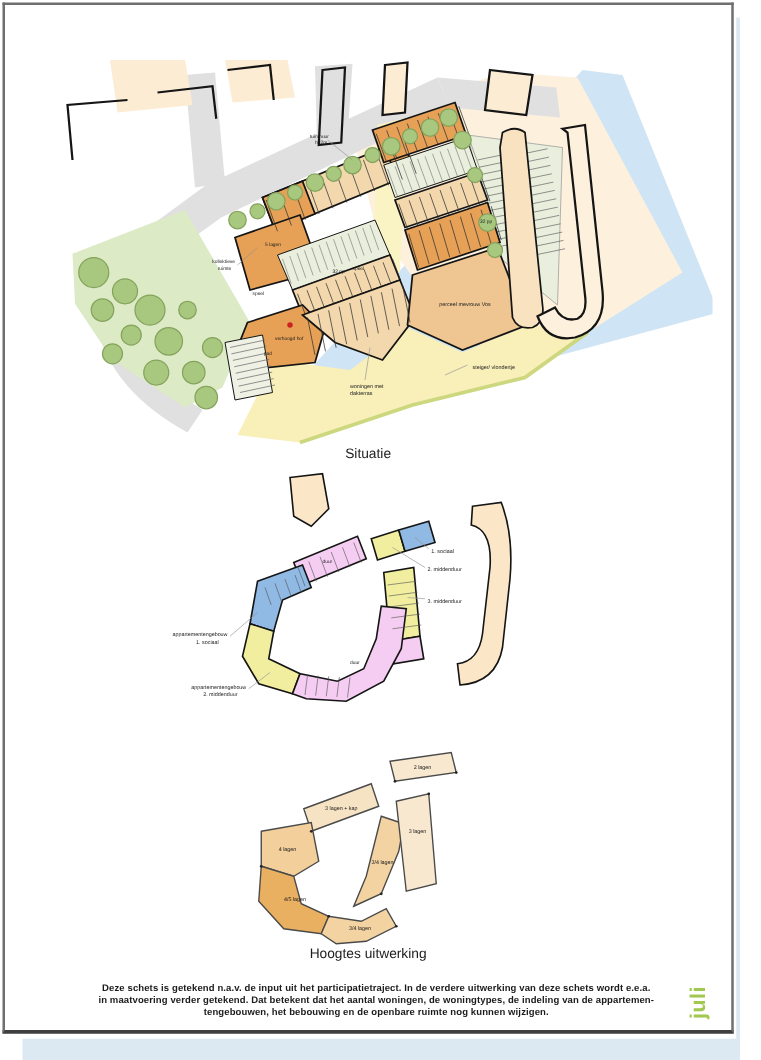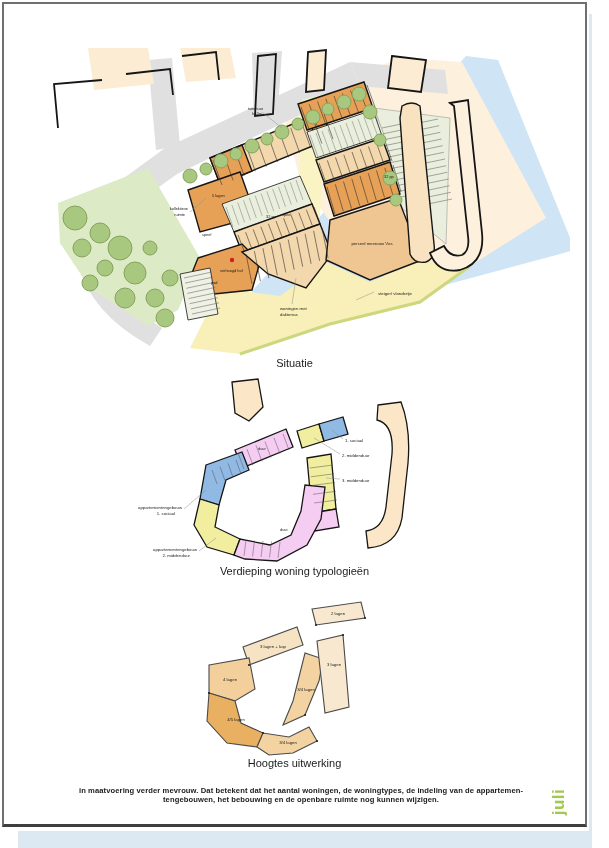--- a/index.html
+++ b/index.html
@@ -340,21 +340,20 @@
       <text class="lbl2" x="250" y="153">duur</text>
       <text class="lbl" x="315" y="64">1. sociaal</text>
       <text class="lbl" x="312" y="79">2. middenduur</text>
       <text class="lbl" x="312" y="104">3. middenduur</text>
       <text class="lbl" x="152" y="131" text-anchor="end">appartementengebouw</text>
       <text class="lbl" x="145" y="137" text-anchor="end">1. sociaal</text>
       <text class="lbl" x="167" y="173" text-anchor="end">appartementengebouw</text>
       <text class="lbl" x="160" y="179" text-anchor="end">2. middenduur</text>
     </g>
   </svg>
-  <div class="caption" style="top:565px">Verdieping woning typologieën</div>
 
   <svg class="figure" style="left:30px;top:600px" width="540" height="156" viewBox="0 0 540 156">
     <g stroke="#4a4a4a" stroke-width="1.1">
       <polygon fill="#f7e8cf" points="282,9 331,2 335,18 286,25"></polygon>
       <polygon fill="#f6e3c4" points="213,47 267,27 273,45 219,65"></polygon>
       <polygon fill="#f2cf9b" points="179,65 219,58 225,89 205,101 179,93"></polygon>
       <polygon fill="#eab061" points="179,93 205,101 211,123 233,133 227,147 197,143 177,121"></polygon>
       <polygon fill="#f3d3a2" points="227,147 233,133 259,137 279,127 287,141 263,153 239,155"></polygon>
       <polygon fill="#f3d3a2" points="253,125 275,115 289,81 293,59 275,53 269,77 263,101"></polygon>
       <polygon fill="#f7e8cf" points="287,41 313,35 319,107 295,113"></polygon>
@@ -375,18 +374,19 @@
       <text class="lbl" x="200" y="81" text-anchor="middle">4 lagen</text>
       <text class="lbl" x="206" y="121" text-anchor="middle">4/5 lagen</text>
       <text class="lbl" x="258" y="144" text-anchor="middle">3/4 lagen</text>
       <text class="lbl" x="276" y="91" text-anchor="middle">3/4 lagen</text>
       <text class="lbl" x="304" y="66" text-anchor="middle">3 lagen</text>
     </g>
   </svg>
   <div class="caption" style="top:757px">Hoogtes uitwerking</div>
 
   <div class="footer">
-    <div>in maatvoering verder mevrouw. Dat betekent dat het aantal woningen, de woningtypes, de indeling van de appartemen-</div>
+    <div>Deze schets is getekend n.a.v. de input uit het participatietraject. In de verdere uitwerking van deze schets wordt e.e.a.</div>
+    <div>in maatvoering verder getekend. Dat betekent dat het aantal woningen, de woningtypes, de indeling van de appartemen-</div>
     <div>tengebouwen, het bebouwing en de openbare ruimte nog kunnen wijzigen.</div>
   </div>
 
   <div class="logo">juli</div>
 </div>
 
 </body></html>

